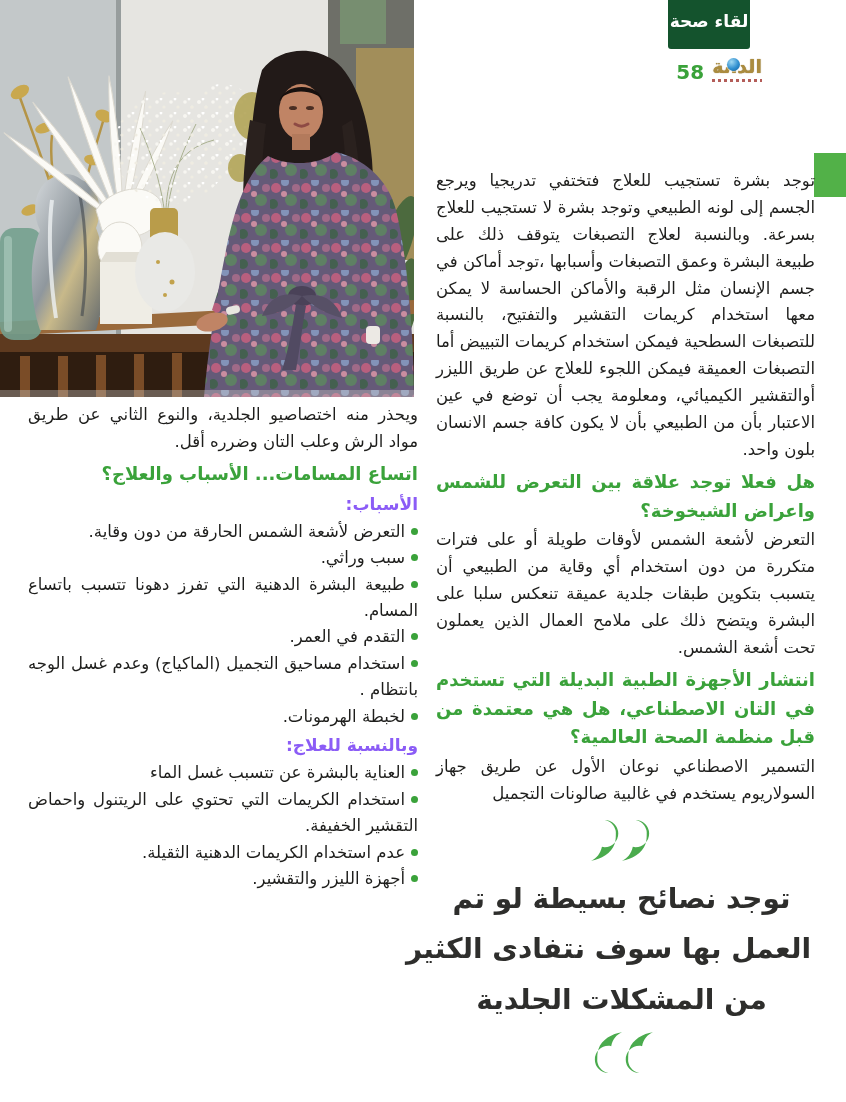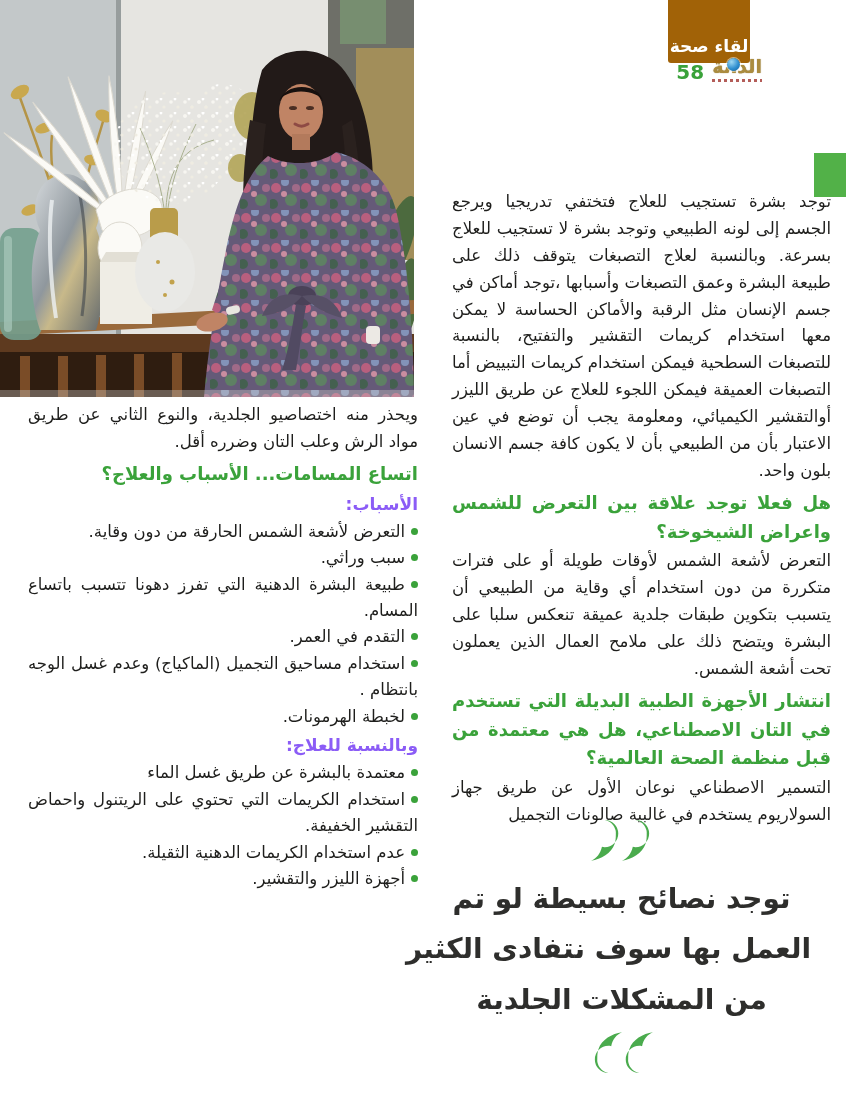--- a/index.html
+++ b/index.html
@@ -2,24 +2,24 @@
 <html lang="ar"><head>
 <meta charset="utf-8">
 <style>
   html,body{margin:0;padding:0;background:#ffffff;}
   .page{
     position:relative;width:846px;height:1102px;background:#ffffff;overflow:hidden;
     font-family:"DejaVu Sans",sans-serif;color:#1e1e1c;
   }
   
   .section-badge{
-    position:absolute;left:668px;top:0;width:82px;height:63px;
-    background:#a16207;border-radius:0 0 3px 3px;
+    position:absolute;left:668px;top:0;width:82px;height:49px;
+    background:#14532d;border-radius:0 0 3px 3px;
     display:flex;align-items:flex-end;justify-content:center;
-    color:#ffffff;font-size:17px;font-weight:bold;padding-bottom:7px;box-sizing:border-box;
+    color:#ffffff;font-size:17px;font-weight:bold;padding-bottom:18px;box-sizing:border-box;
     direction:rtl;
   }
   .logo-row{
     position:absolute;left:650px;top:50px;width:112px;height:32px;
     display:flex;align-items:flex-end;justify-content:flex-end;gap:8px;direction:ltr;
   }
   .page-number{color:#3aa23a;font-size:20px;font-weight:bold;line-height:1;}
   .magazine-logo{position:relative;direction:rtl;text-align:right;}
   .magazine-logo .logo-text{
     color:#ab8c3f;font-size:19px;font-weight:bold;line-height:1;letter-spacing:1px;
@@ -34,21 +34,21 @@
     margin-top:2px;height:3px;
     background:repeating-linear-gradient(90deg,#a1342f 0 3px,transparent 3px 6px);
     opacity:.8;
   }
   
   .side-tab{position:absolute;left:814px;top:153px;width:32px;height:44px;background:#52b148;}
   
   .photo{position:absolute;left:0;top:0;width:414px;height:397px;overflow:hidden;}
   
   .col{position:absolute;direction:rtl;}
-  .col-right{left:452px;top:168px;width:379px;margin-top:21px;}
+  .col-right{left:436px;top:168px;width:379px;}
   .col-left{left:28px;top:402px;width:390px;}
   p.body{
     margin:0;font-size:16.5px;line-height:1.63;text-align:justify;text-align-last:right;
     color:#1e1e1c;
   }
   .q-green{
     margin:4px 0 2px 0;font-size:18px;font-weight:bold;color:#3aa23a;
     line-height:1.6;text-align:justify;text-align-last:right;
   }
   .sub-purple{
@@ -272,20 +272,20 @@
 
     <div class="li"><span class="dot"></span><span>التعرض لأشعة الشمس الحارقة من دون وقاية.</span></div>
     <div class="li"><span class="dot"></span><span>سبب وراثي.</span></div>
     <div class="li"><span class="dot"></span><span>طبيعة البشرة الدهنية التي تفرز دهونا تتسبب باتساع المسام.</span></div>
     <div class="li"><span class="dot"></span><span>التقدم في العمر.</span></div>
     <div class="li"><span class="dot"></span><span>استخدام مساحيق التجميل (الماكياج) وعدم غسل الوجه بانتظام .</span></div>
     <div class="li"><span class="dot"></span><span>لخبطة الهرمونات.</span></div>
 
     <p class="sub-purple">وبالنسبة للعلاج:</p>
 
-    <div class="li"><span class="dot"></span><span>معتمدة بالبشرة عن طريق غسل الماء</span></div>
+    <div class="li"><span class="dot"></span><span>العناية بالبشرة عن تتسبب غسل الماء</span></div>
     <div class="li"><span class="dot"></span><span>استخدام الكريمات التي تحتوي على الريتنول واحماض التقشير الخفيفة.</span></div>
     <div class="li"><span class="dot"></span><span>عدم استخدام الكريمات الدهنية الثقيلة.</span></div>
     <div class="li"><span class="dot"></span><span>أجهزة الليزر والتقشير.</span></div>
 
   </div>
 
 </div>
 
 </body></html>

